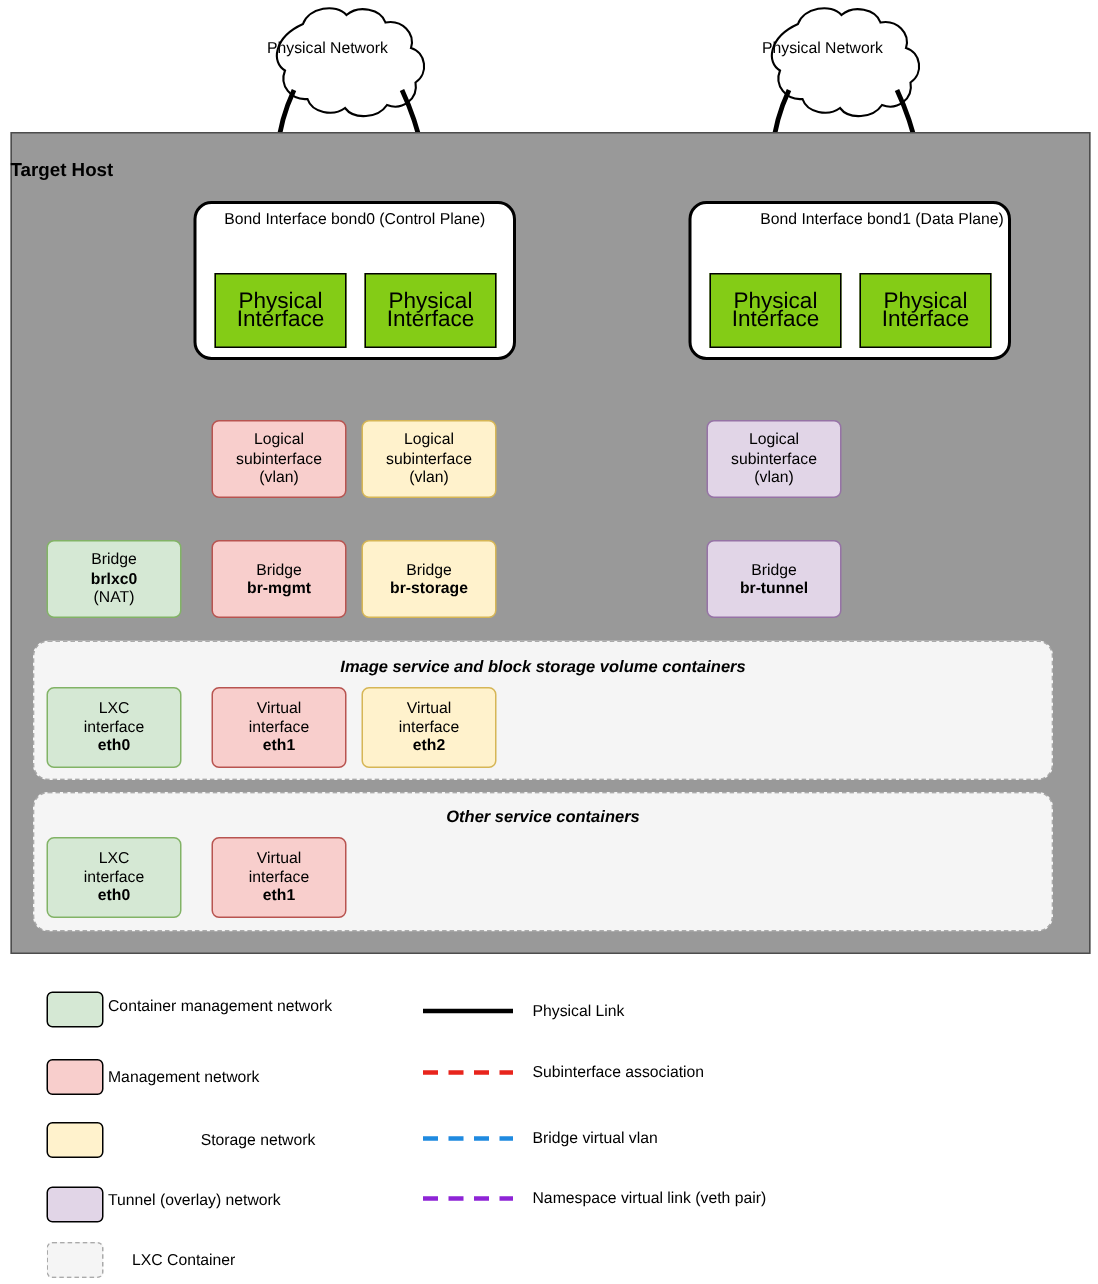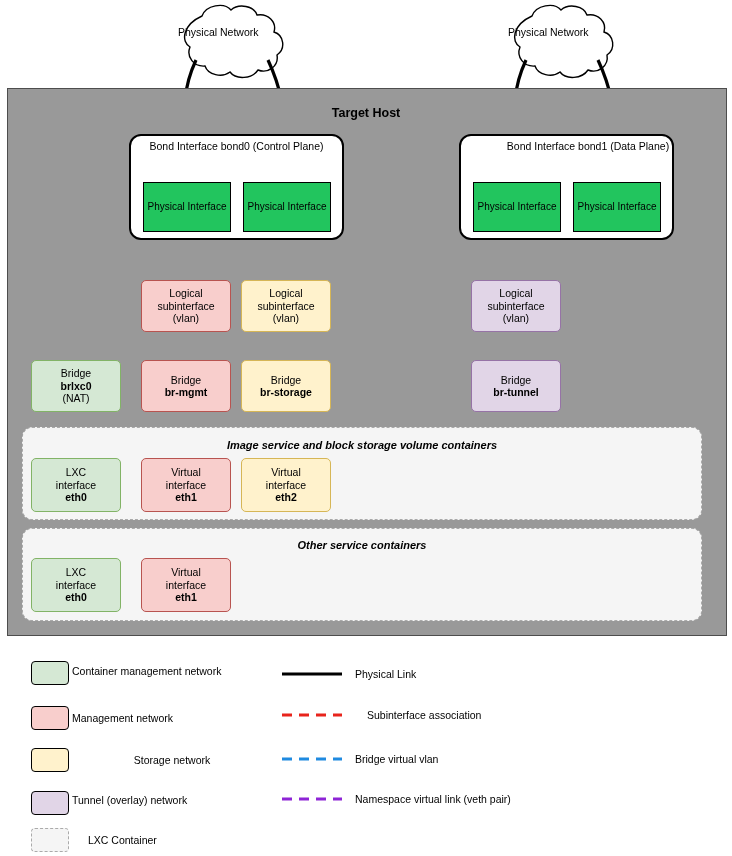--- a/index.html
+++ b/index.html
@@ -43,49 +43,48 @@
   .host-box {
     position: absolute;
     background: #999999;
     border: 1px solid #4d4d4d;
   }
   .host-title {
     position: absolute;
     font-size: 12.5px;
     font-weight: bold;
     color: #000;
-    text-align: center;
   }
 
   .bond-box {
     position: absolute;
     background: #ffffff;
     border: 2px solid #000000;
     border-radius: 12px;
     box-sizing: border-box;
   }
   .bond-label {
     position: absolute;
     left: 0;
     right: 0;
     top: 8px;
     text-align: center;
     font-size: 10.5px;
     line-height: 12.5px;
   }
   .phys-if {
     position: absolute;
-    background: #22c55e;
+    background: #84cc16;
     border: 1px solid #000000;
     box-sizing: border-box;
     display: flex;
     align-items: center;
     justify-content: center;
     text-align: center;
-    font-size: 10px;
+    font-size: 15px;
     line-height: 12.5px;
   }
 
   .rnode {
     border-radius: 5px;
     border: 1px solid;
   }
   .c-green  { background: #d5e8d4; border-color: #82b366; }
   .c-red    { background: #f8cecc; border-color: #b85450; }
   .c-yellow2{ background: #fff2cc; border-color: #d6b656; }
@@ -317,17 +316,17 @@
   <div class="legend-text" style="left:88px; top:834px;">LXC Container</div>
 
   <svg class="layer" viewBox="0 0 732 856">
     <line x1="282" y1="674" x2="342" y2="674" stroke="#000000" stroke-width="3"></line>
     <line x1="282" y1="715" x2="342" y2="715" stroke="#e8241c" stroke-width="3" stroke-dasharray="10,7"></line>
     <line x1="282" y1="759" x2="342" y2="759" stroke="#1f8ae0" stroke-width="3" stroke-dasharray="10,7"></line>
     <line x1="282" y1="799" x2="342" y2="799" stroke="#8e24d6" stroke-width="3" stroke-dasharray="10,7"></line>
   </svg>
 
   <div class="legend-line-label" style="left:355px; top:668px;">Physical Link</div>
-  <div class="legend-line-label" style="left:355px; top:709px;margin-left:12px;">Subinterface association</div>
+  <div class="legend-line-label" style="left:355px; top:709px;">Subinterface association</div>
   <div class="legend-line-label" style="left:355px; top:753px;">Bridge virtual vlan</div>
   <div class="legend-line-label" style="left:355px; top:793px;">Namespace virtual link (veth pair)</div>
 
 </div>
 
 </body></html>

